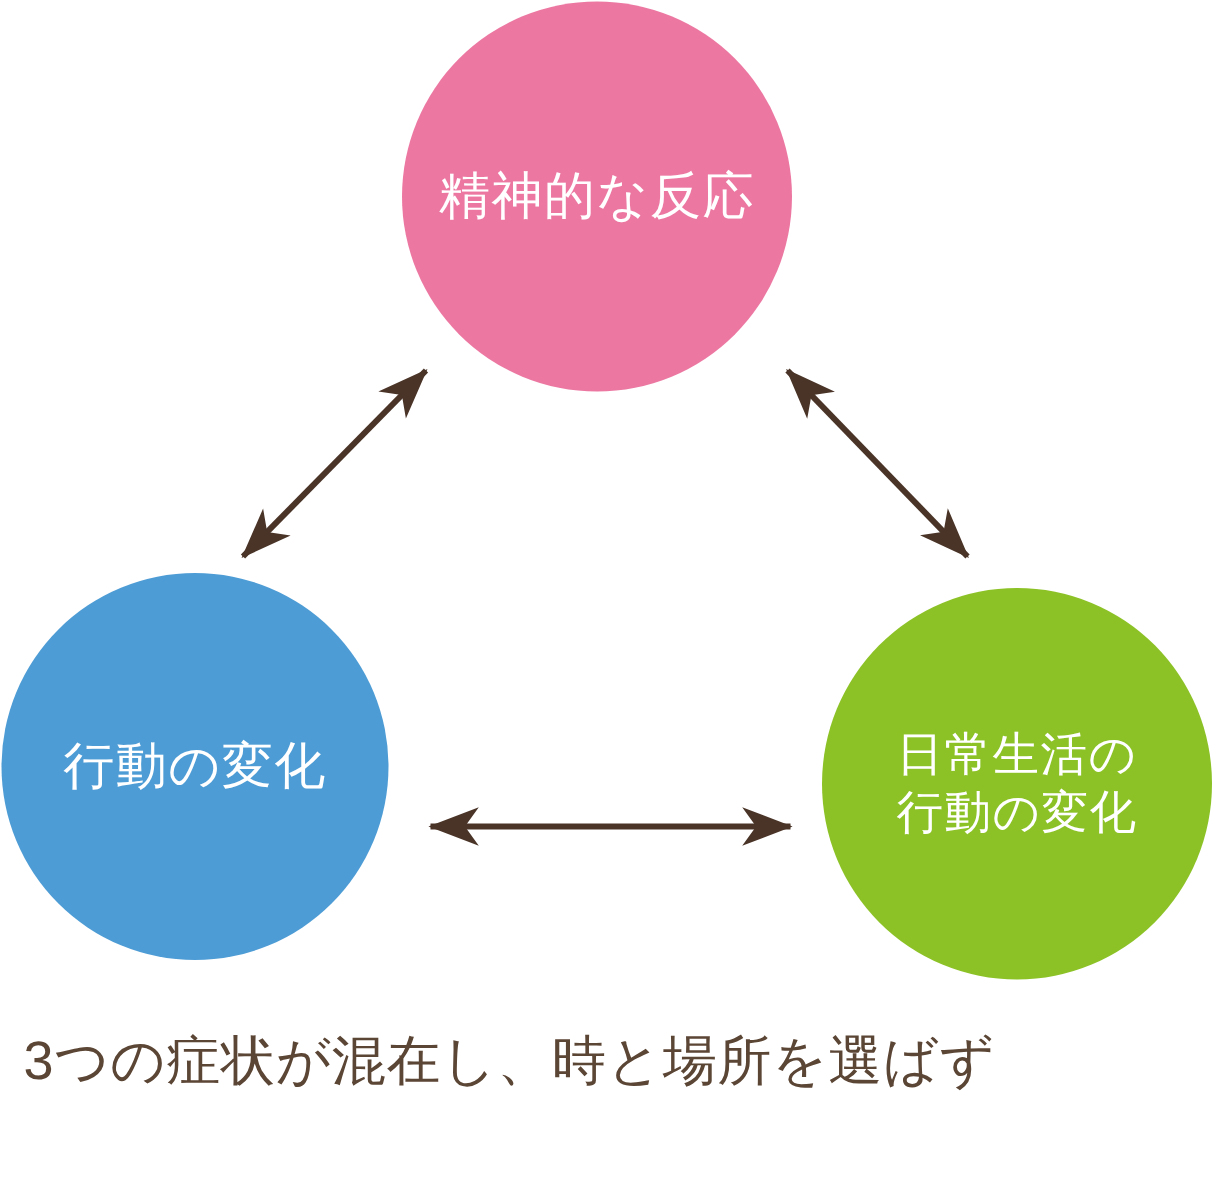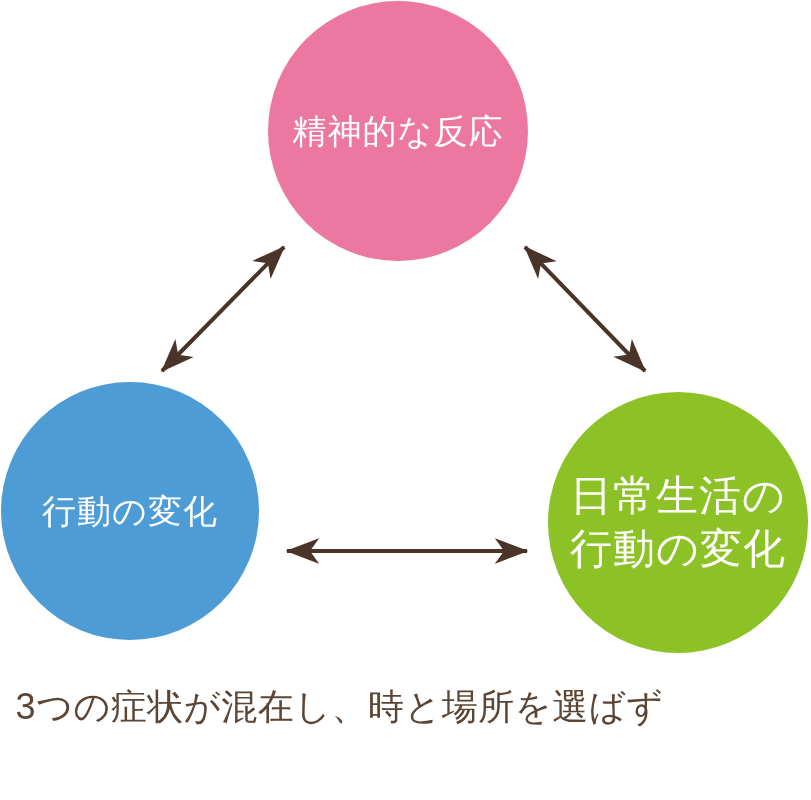--- a/index.html
+++ b/index.html
@@ -38,21 +38,21 @@
   .circle-physical {
     left: 1px; top: 382px;
     width: 258px; height: 258px;
     background: #4d9cd5;
   }
   .circle-behavior {
     left: 548px; top: 392px;
     width: 260px; height: 261px;
     background: #8cc226;
   }
-  .circle-behavior .circle-label { font-size: 42px; }
+  .circle-behavior .circle-label { font-size: 31px; }
   .arrows {
     position: absolute;
     left: 0; top: 0;
     width: 811px; height: 800px;
     pointer-events: none;
   }
   .caption {
     position: absolute;
     left: 0; top: 677px;
     width: 679px;

